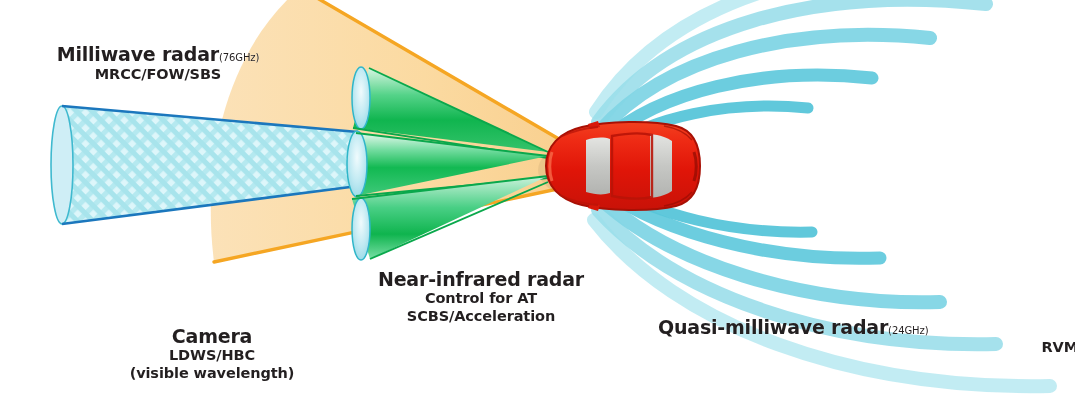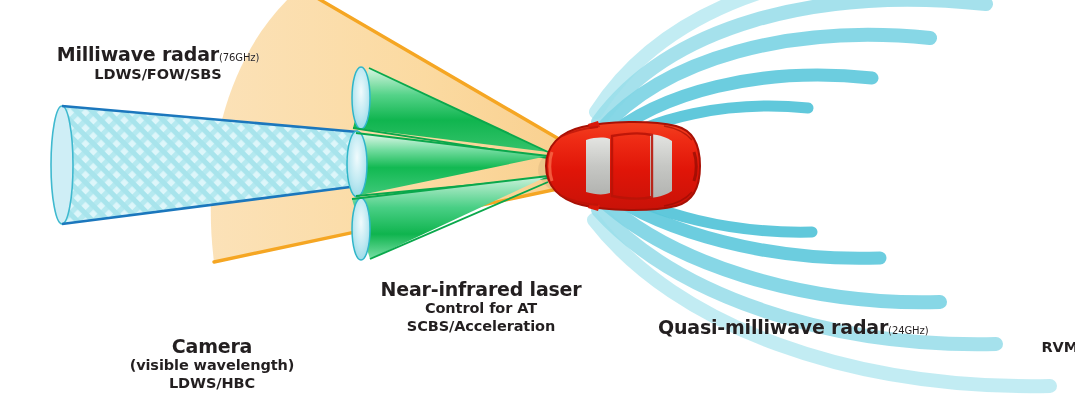--- a/index.html
+++ b/index.html
@@ -29,21 +29,20 @@
     color: #231f20;
     text-align: center;
     line-height: 1.18;
     white-space: nowrap;
     text-shadow: 0 0 1px rgba(255,255,255,0.85);
   }
   .lbl-title {
     font-size: 19px;
     font-weight: bold;
     letter-spacing: -0.2px;
-    margin-top: 10px;
   }
   .lbl-paren {
     font-size: 10px;
     font-weight: normal;
     letter-spacing: -0.1px;
   }
   .lbl-sub {
     font-size: 14.5px;
     font-weight: bold;
     letter-spacing: -0.1px;
@@ -208,31 +207,31 @@
       <path d="M 560 195 C 572 201 586 204 598 205" stroke="#b81408" stroke-width="1.8" fill="none" opacity="0.75"></path>
       <path d="M 664 126 C 676 128 686 133 692 140" stroke="#8f0c03" stroke-width="1.6" fill="none" opacity="0.6"></path>
       <path d="M 664 206 C 676 204 686 199 692 192" stroke="#8f0c03" stroke-width="1.6" fill="none" opacity="0.6"></path>
     </g>
   </svg>
 
   <div class="label" id="label-milliwave">
     <div>
       <span class="lbl-title">Milliwave radar</span><span class="lbl-paren">(76GHz)</span>
     </div>
-    <div class="lbl-sub">LDWS/FOW/SBS</div>
+    <div class="lbl-sub">MRCC/FOW/SBS</div>
   </div>
 
   <div class="label" id="label-camera">
     <div class="lbl-title">Camera</div>
+    <div class="lbl-sub">LDWS/HBC</div>
     <div class="lbl-sub">(visible wavelength)</div>
-    <div class="lbl-sub">LDWS/HBC</div>
   </div>
 
   <div class="label" id="label-laser">
-    <div class="lbl-title">Near-infrared laser</div>
+    <div class="lbl-title">Near-infrared radar</div>
     <div class="lbl-sub">Control for AT</div>
     <div class="lbl-sub">SCBS/Acceleration</div>
   </div>
 
   <div class="label" id="label-quasi">
     <div>
       <span class="lbl-title">Quasi-milliwave radar</span><span class="lbl-paren">(24GHz)</span>
     </div>
     <div class="lbl-sub">RVM</div>
   </div>

